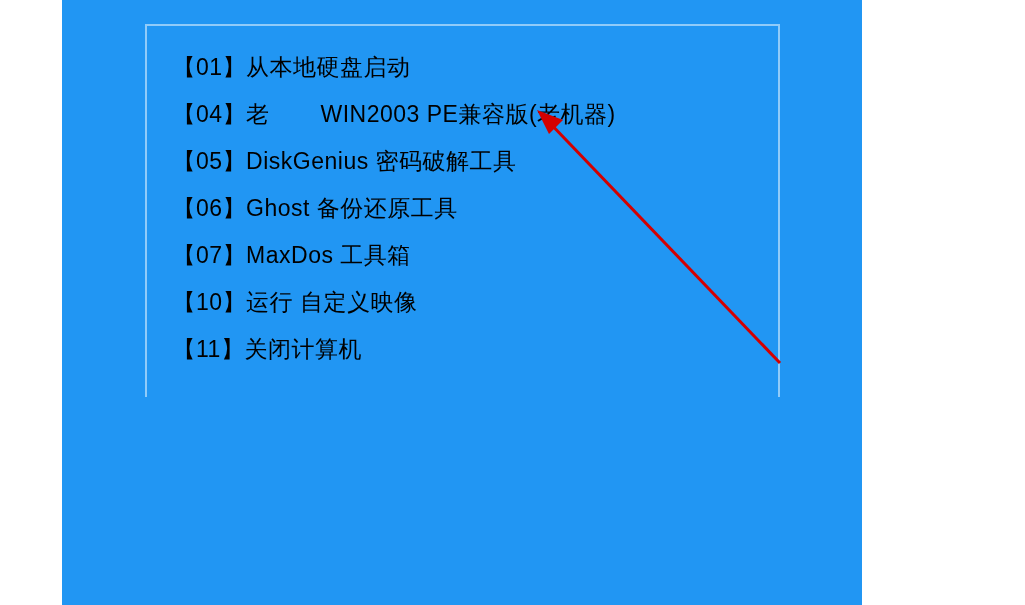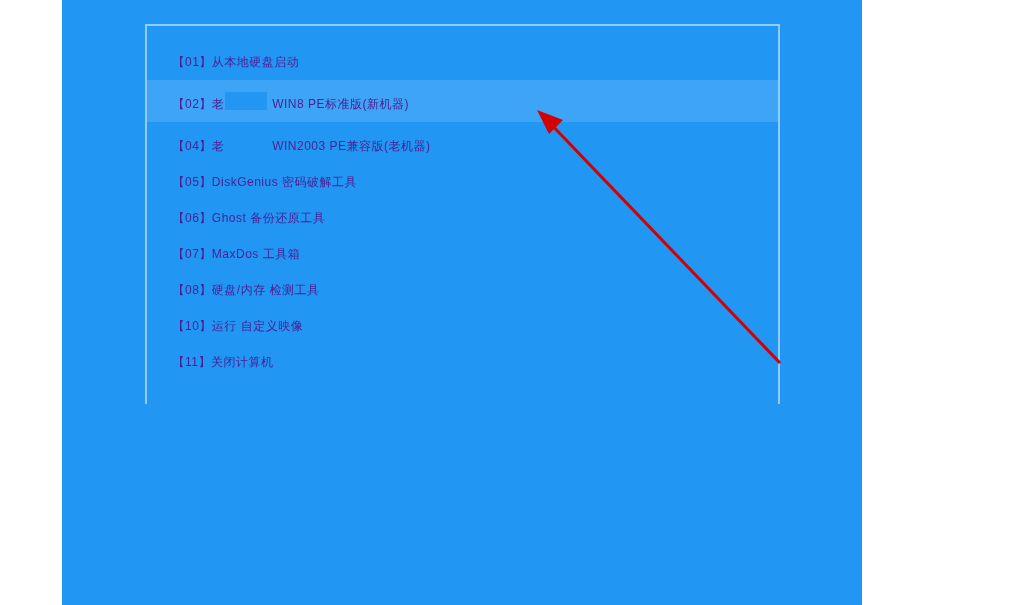--- a/index.html
+++ b/index.html
@@ -25,22 +25,22 @@
     }
     .menu-box {
       width: 635px;
       border: 2px solid rgba(255,255,255,0.5);
       border-bottom: none;
       padding: 18px 0 24px 0;
       background: transparent;
       overflow: hidden;
     }
     .menu-item {
-      color: #4c1d95;
-      font-size: 12px;
+      color: #000000;
+      font-size: 23px;
       line-height: 1;
       padding: 12px 26px 12px 26px;
       letter-spacing: 0.5px;
       white-space: nowrap;
       cursor: pointer;
       position: relative;
     }
     .menu-item.selected {
       background: #3ea4f5;
     }
@@ -64,26 +64,24 @@
       pointer-events: none;
     }
   </style>
 </head>
 <body>
 
 <div class="screen">
   <div class="menu-box" id="menu-box">
 
   <div class="menu-item"><span class="bracket">【</span><span>01</span><span class="bracket">】</span><span class="label-text">从本地硬盘启动</span></div>
-      <div class="menu-item selected"><span class="bracket">【</span><span>02</span><span class="bracket">】</span><span>老</span><span class="censor"></span><span class="label-text"> WIN8 PE标准版(新机器)</span></div>
       <div class="menu-item"><span class="bracket">【</span><span>04</span><span class="bracket">】</span><span>老</span><span class="censor"></span><span class="label-text"> WIN2003 PE兼容版(老机器)</span></div>
       <div class="menu-item"><span class="bracket">【</span><span>05</span><span class="bracket">】</span><span class="label-text">DiskGenius 密码破解工具</span></div>
       <div class="menu-item"><span class="bracket">【</span><span>06</span><span class="bracket">】</span><span class="label-text">Ghost 备份还原工具</span></div>
       <div class="menu-item"><span class="bracket">【</span><span>07</span><span class="bracket">】</span><span class="label-text">MaxDos 工具箱</span></div>
-      <div class="menu-item"><span class="bracket">【</span><span>08</span><span class="bracket">】</span><span class="label-text">硬盘/内存 检测工具</span></div>
       <div class="menu-item"><span class="bracket">【</span><span>10</span><span class="bracket">】</span><span class="label-text">运行 自定义映像</span></div>
       <div class="menu-item"><span class="bracket">【</span><span>11</span><span class="bracket">】</span><span class="label-text">关闭计算机</span></div>
     </div>
 
   <svg class="arrow-annotation" style="left:473px; top:108px;" width="260" height="270" viewBox="0 0 260 270">
     <line x1="10" y1="10" x2="245" y2="255" stroke="#d40000" stroke-width="3"></line>
     <polygon points="2,2 28,12 14,26" fill="#d40000"></polygon>
   </svg>
 </div>
 

